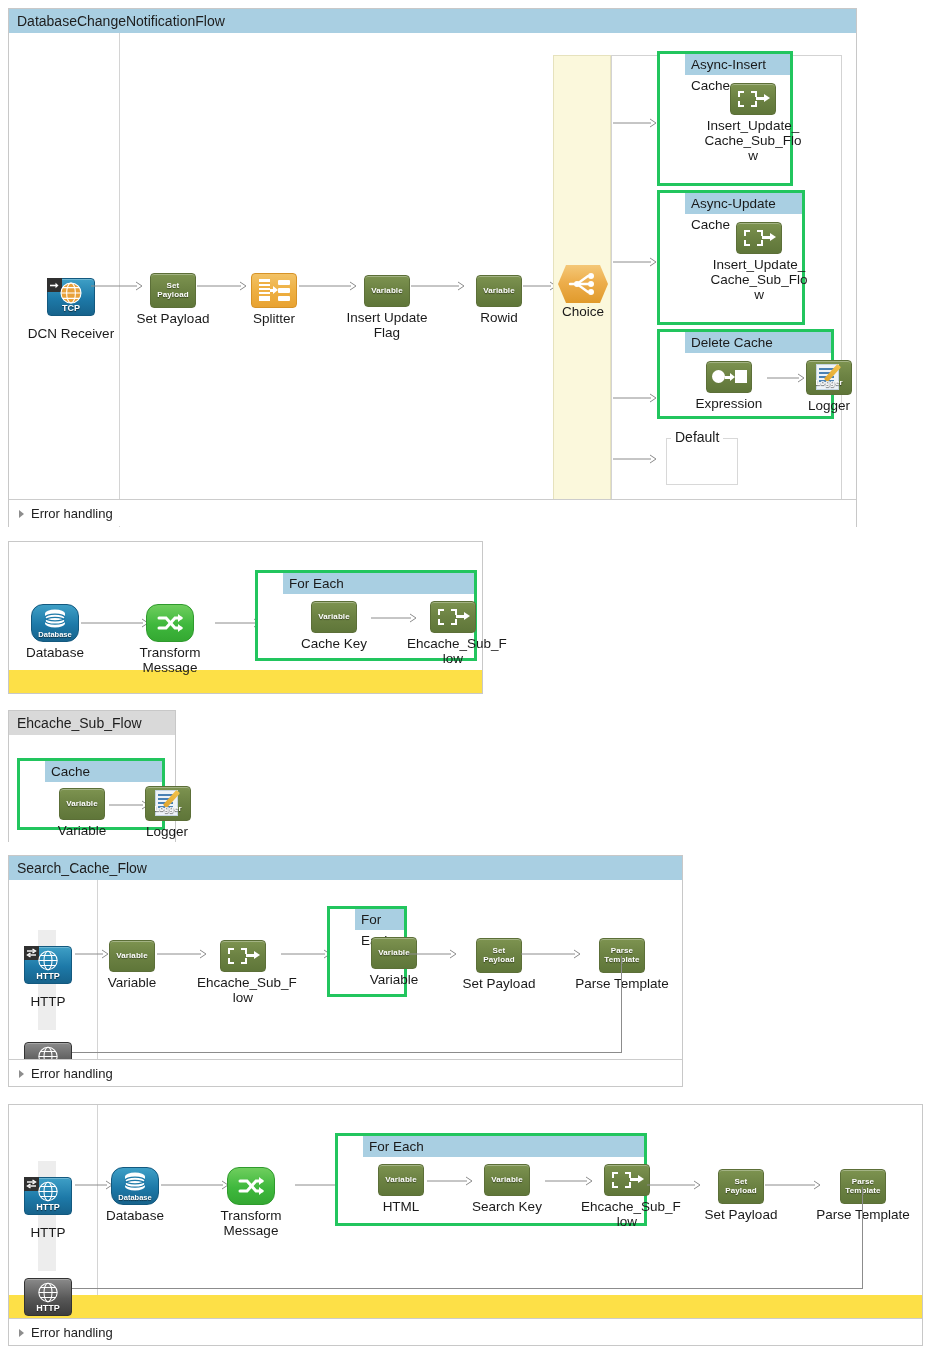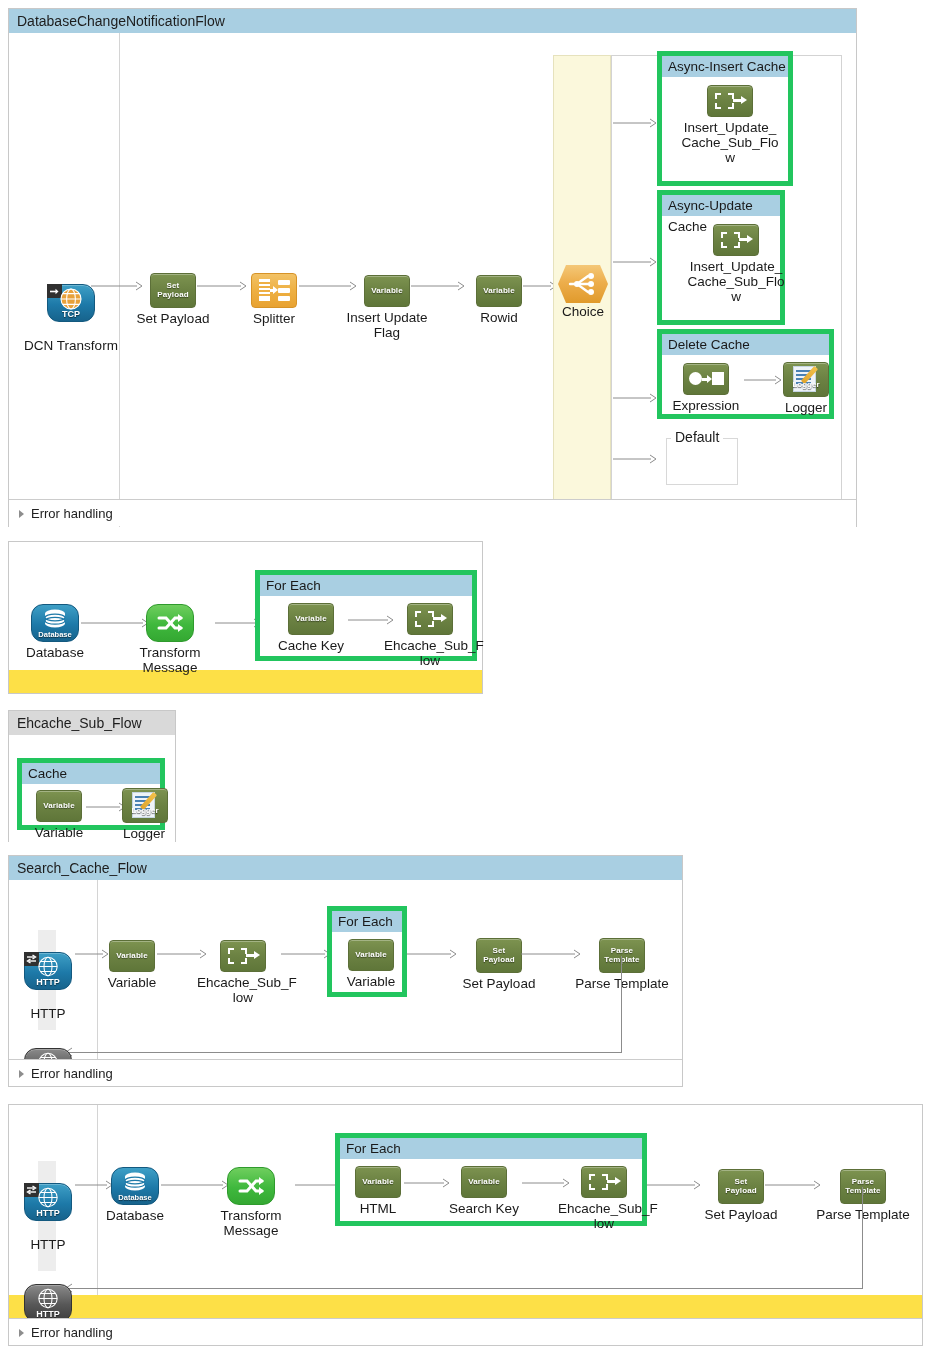--- a/index.html
+++ b/index.html
@@ -87,21 +87,21 @@
   .spl-r{position:absolute;right:6px;width:12px;height:5px;background:#fff;border-radius:1px;}
 
   
   .choice-ic{width:50px;height:38px;position:relative;margin:0 auto;}
   .choice-hex{position:absolute;left:0;top:0;width:50px;height:38px;
         background:linear-gradient(180deg,#f4c878 0%,#edae4c 45%,#e09a2c 100%);
         clip-path:polygon(16% 0,84% 0,100% 50%,84% 100%,16% 100%,0 50%);}
   .choice-ic svg{position:absolute;left:0;top:0;}
 
   
-  .ep{width:46px;height:36px;border-radius:12px;position:relative;margin:16px auto;
+  .ep{width:46px;height:36px;border-radius:4px;position:relative;margin:10px auto;
         box-shadow:inset 0 1px 0 rgba(255,255,255,.25);}
   .ep.blue{background:linear-gradient(180deg,#3e9fc6 0%,#1d79a8 55%,#17638c 100%);
         border:1px solid #13597f;}
   .ep.dark{background:linear-gradient(180deg,#8a8a8a 0%,#575757 55%,#3d3d3d 100%);
         border:1px solid #333;}
   .ep.tcp{background:linear-gradient(180deg,#3e9fc6 0%,#1d79a8 55%,#17638c 100%);
         border:1px solid #13597f;}
   .globe{position:absolute;left:50%;top:3px;transform:translateX(-50%);}
   .ep .etxt{position:absolute;left:0;bottom:2px;width:100%;text-align:center;
         color:#fff;font-size:9px;font-weight:bold;text-shadow:0 1px 1px rgba(0,0,0,.55);}
@@ -117,21 +117,21 @@
   .dbic .dtxt{position:absolute;left:0;bottom:2px;width:100%;text-align:center;
         color:#fff;font-size:7.5px;font-weight:bold;text-shadow:0 1px 1px rgba(0,0,0,.55);}
 
   
   .tmic{width:46px;height:36px;border-radius:12px;margin:0 auto;position:relative;
         background:linear-gradient(180deg,#6fce5e 0%,#3fb83d 55%,#34a832 100%);
         border:1px solid #2f9a2d;}
   .tmic svg{position:absolute;left:50%;top:50%;transform:translate(-50%,-50%);}
 
   
-  .scope{position:absolute;box-sizing:border-box;border:5px solid #22c55e;background:#fff;}
+  .scope{position:absolute;box-sizing:border-box;border:3px solid #22c55e;background:#fff;padding-left:25px;}
   .scope-head{box-sizing:border-box;height:21px;line-height:21px;padding-left:6px;
         background:#a9cfe2;font-size:13.5px;color:#1a1a1a;}
   .scope-body{position:relative;}
 
   
   .choice-lane{position:absolute;background:#fbf8dc;border:1px solid #e6e2bd;box-sizing:border-box;}
   .branch-area{position:absolute;box-sizing:border-box;border:1px solid #d3d3d3;background:#fff;}
 
   
   .defbox{position:absolute;box-sizing:border-box;border:1px solid #d8d8d8;background:#fff;}
@@ -166,21 +166,21 @@
             <ellipse cx="12" cy="11" rx="10" ry="10" fill="#e8a13a"></ellipse>
             <g stroke="#fff" stroke-width="1.1" fill="none">
               <ellipse cx="12" cy="11" rx="10" ry="10"></ellipse>
               <ellipse cx="12" cy="11" rx="4.4" ry="10"></ellipse>
               <path d="M2 11 H22 M3.4 5.6 H20.6 M3.4 16.4 H20.6"></path>
             </g>
           </svg>
         </div>
         <div class="etxt">TCP</div>
       </div>
-      <div class="cap">DCN Transform</div>
+      <div class="cap">DCN Receiver</div>
     </div>
     <svg class="arrow-r" style="left:82px;top:248px;" width="54" height="10">
           <path d="M0 5 H46" stroke="#8c8c8c" stroke-width="1"></path>
           <path d="M45 1 L51 5 L45 9" fill="none" stroke="#8c8c8c" stroke-width="1"></path>
         </svg>
 
     <div class="node" style="left:118px;top:240px;width:92px;">
       <div class="ic green greenbig">
         <span class="lbl" style="white-space:pre-line;">Set
 Payload</span>
@@ -279,21 +279,21 @@
 Cache_Sub_Flo
 w</div>
         </div>
       </div>
     </div>
 
     <svg class="arrow-r" style="left:604px;top:224px;" width="46" height="10">
           <path d="M0 5 H38" stroke="#8c8c8c" stroke-width="1"></path>
           <path d="M37 1 L43 5 L37 9" fill="none" stroke="#8c8c8c" stroke-width="1"></path>
         </svg>
-    <div class="scope" style="left:648px;top:157px;width:128px;height:135px;">
+    <div class="scope" style="left:648px;top:157px;width:148px;height:135px;">
       <div class="scope-head">Async-Update Cache</div>
       <div class="scope-body" style="height:113px;">
         <div class="node" style="left:20px;top:8px;width:108px;">
           <div class="ic green">
             <div class="fref">
                   <div class="box"></div>
                   <div class="ar"></div>
                   <div class="arh"></div>
                 </div>
           </div>

